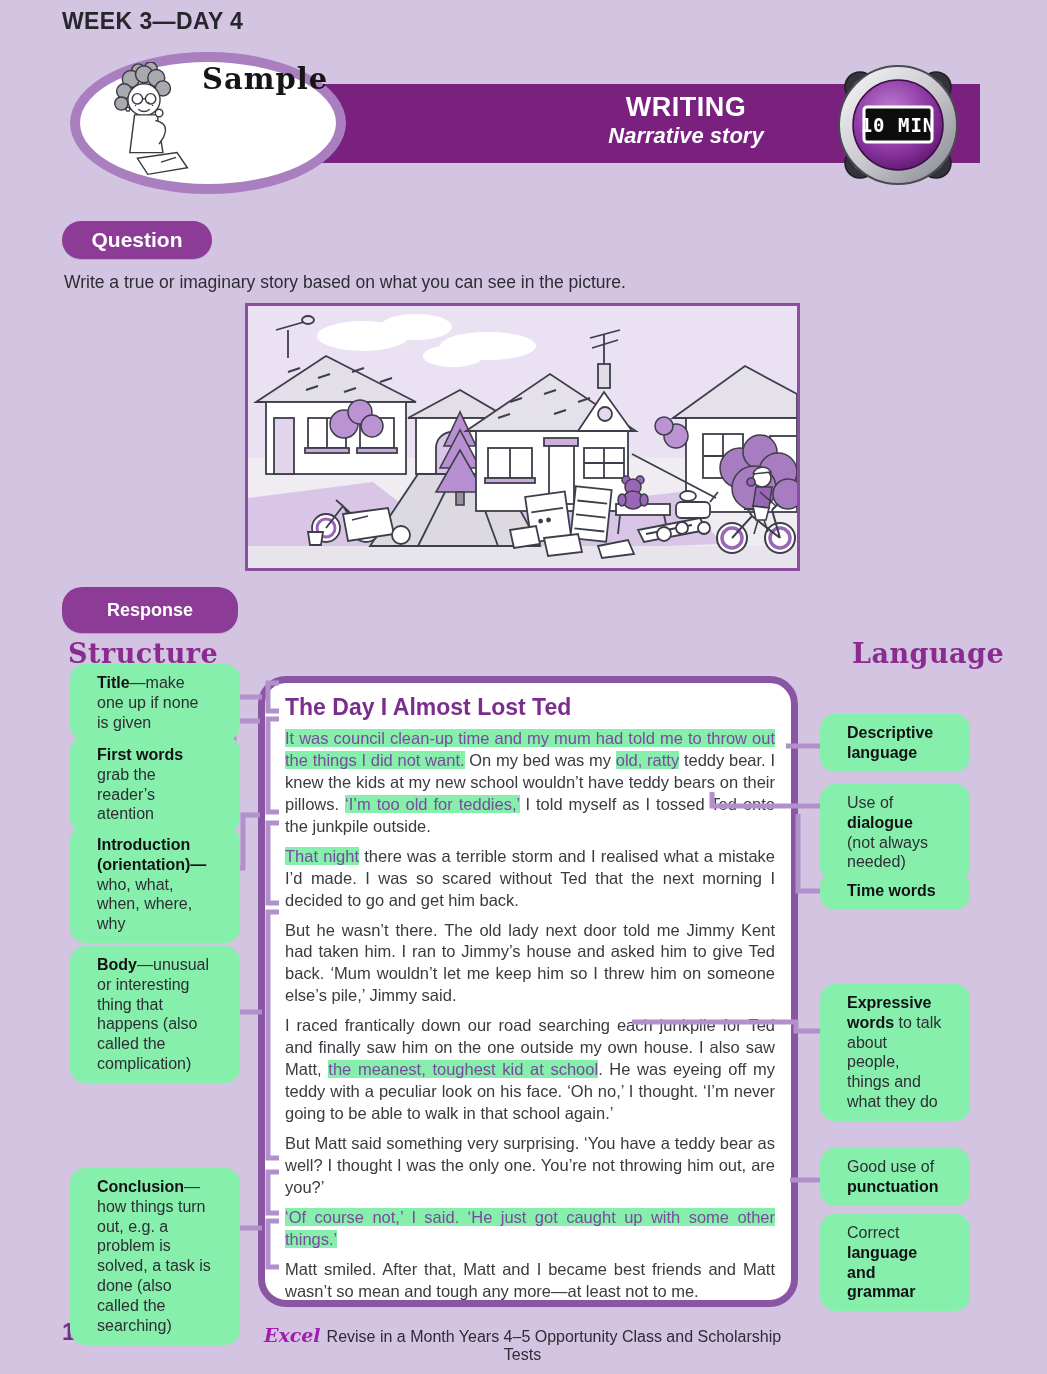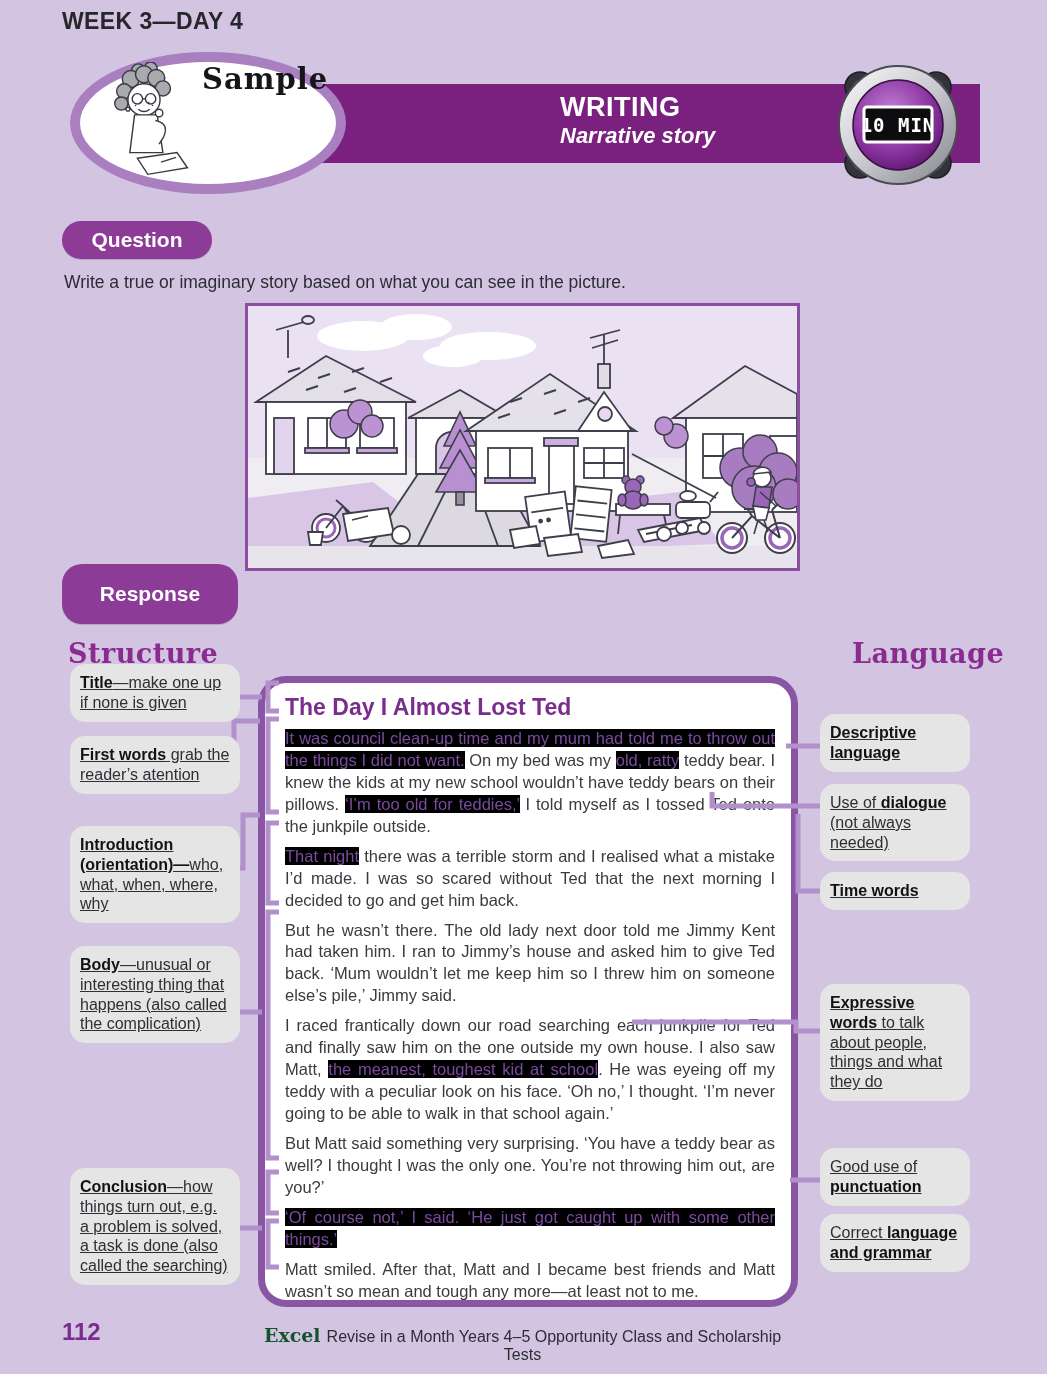--- a/index.html
+++ b/index.html
@@ -1,69 +1,69 @@
 <!DOCTYPE html>
 <html><head>
 <meta charset="utf-8">
 <style>
   html,body{margin:0;padding:0;background:#d3c5e2;font-family:"Liberation Sans",sans-serif;}
   #page{position:relative;width:1047px;height:1374px;background:#d3c5e2;overflow:hidden;}
 
   .week-header{position:absolute;left:62px;top:8px;font-size:23px;font-weight:bold;color:#26262c;letter-spacing:.4px;}
 
   .banner-band{position:absolute;left:292px;top:84px;width:688px;height:79px;background:#7a2180;z-index:1;}
-  .banner-text{position:absolute;left:560px;top:92px;width:252px;text-align:left;color:#fff;z-index:2;}
+  .banner-text{position:absolute;left:560px;top:92px;width:252px;text-align:center;color:#fff;z-index:2;}
   .banner-title{font-size:27px;font-weight:bold;letter-spacing:.5px;line-height:1.15;}
   .banner-subtitle{font-size:22px;font-style:italic;font-weight:bold;line-height:1.2;}
 
   .oval-badge{position:absolute;left:70px;top:52px;width:242px;height:122px;background:#fff;border:10px solid #a97fc0;border-radius:50%;z-index:3;display:flex;align-items:flex-start;justify-content:flex-start;padding-left:14px;box-sizing:content-box;}
   .sample-label{font-family:"DejaVu Serif",serif;font-weight:bold;font-size:29px;color:#15151a;margin-left:8px;letter-spacing:1px;}
 
   .timer{position:absolute;left:822px;top:46px;width:152px;height:158px;z-index:4;}
 
   .pill{position:absolute;background:#8c3c96;color:#fff;font-weight:bold;border-radius:20px;display:flex;align-items:center;justify-content:center;z-index:2;box-shadow:0 1px 0 rgba(0,0,0,.15);}
   #question-pill{left:62px;top:221px;width:150px;height:38px;font-size:21px;}
-  #response-pill{left:62px;top:564px;width:176px;height:60px;font-size:21px;}
+  #response-pill{left:62px;top:587px;width:176px;height:46px;font-size:18px;}
 
   .question-text{position:absolute;left:64px;top:272px;font-size:17.5px;color:#2c2c34;}
 
   .picture-frame{position:absolute;left:245px;top:303px;width:549px;height:262px;border:3px solid #8a4f9e;background:#eae1f3;z-index:1;}
   .picture-frame svg{display:block;}
 
   .heading-script{position:absolute;font-family:"DejaVu Serif",serif;font-weight:bold;font-size:27px;color:#8a2b8f;z-index:2;letter-spacing:.5px;}
   #structure-heading{left:68px;top:638px;}
   #language-heading{left:852px;top:638px;}
 
   .story-box{position:absolute;left:258px;top:676px;width:540px;height:631px;background:#fff;border:7px solid #8a56a4;border-radius:28px;box-sizing:border-box;padding:11px 16px 6px 20px;z-index:1;overflow:hidden;}
   .story-title{color:#7b2d8e;font-weight:bold;font-size:23px;margin:0 0 7px 0;}
   .story-body p{margin:0 0 8px 0;font-size:16.5px;line-height:1.33;color:#3a3a40;text-align:justify;}
-  .hl{background:#000000;color:#7a4a9f;}
+  .hl{background:#86efac;color:#7a4a9f;}
   .credit{font-size:14px;color:#3a3a40;margin-top:3px;}
 
-  .callout{position:absolute;background:#e5e5e5;border-radius:15px;padding:9px 10px;font-size:16px;line-height:1.24;color:#2e2e34;z-index:6;box-sizing:border-box;text-decoration:underline;}
+  .callout{position:absolute;background:#86efac;border-radius:15px;padding:9px 27px;font-size:16px;line-height:1.24;color:#2e2e34;z-index:6;box-sizing:border-box;}
   .callout b{color:#121216;}
   .callout.left{left:70px;width:170px;}
   .callout.right{left:820px;width:150px;}
   #co-title{top:664px;}
   #co-first-words{top:736px;}
   #co-introduction{top:826px;}
   #co-body{top:946px;}
   #co-conclusion{top:1168px;}
   #co-descriptive{top:714px;}
   #co-dialogue{top:784px;}
   #co-time-words{top:872px;}
   #co-expressive{top:984px;}
   #co-punctuation{top:1148px;}
   #co-spelling{top:1214px;}
 
   #connector-svg{position:absolute;left:0;top:0;width:1047px;height:1374px;z-index:5;pointer-events:none;}
 
   #page-number{position:absolute;left:62px;top:1318px;font-size:24px;font-weight:bold;color:#7b2d8e;}
   #footer-brand{position:absolute;left:245px;top:1324px;width:555px;text-align:center;font-size:16px;color:#2c2c34;}
-  .excel{font-family:"DejaVu Serif",serif;font-weight:bold;color:#14532d;font-size:19px;margin-right:6px;}
+  .excel{font-family:"DejaVu Serif",serif;font-style:italic;font-weight:bold;color:#a21caf;font-size:19px;margin-right:6px;}
 
   .lcd-text{font-family:"DejaVu Sans Mono",monospace;font-weight:bold;text-transform:uppercase;letter-spacing:1px;}
 </style>
 </head>
 <body>
 
 <div id="page">
 
   <div class="week-header">WEEK 3—DAY 4</div>
 

